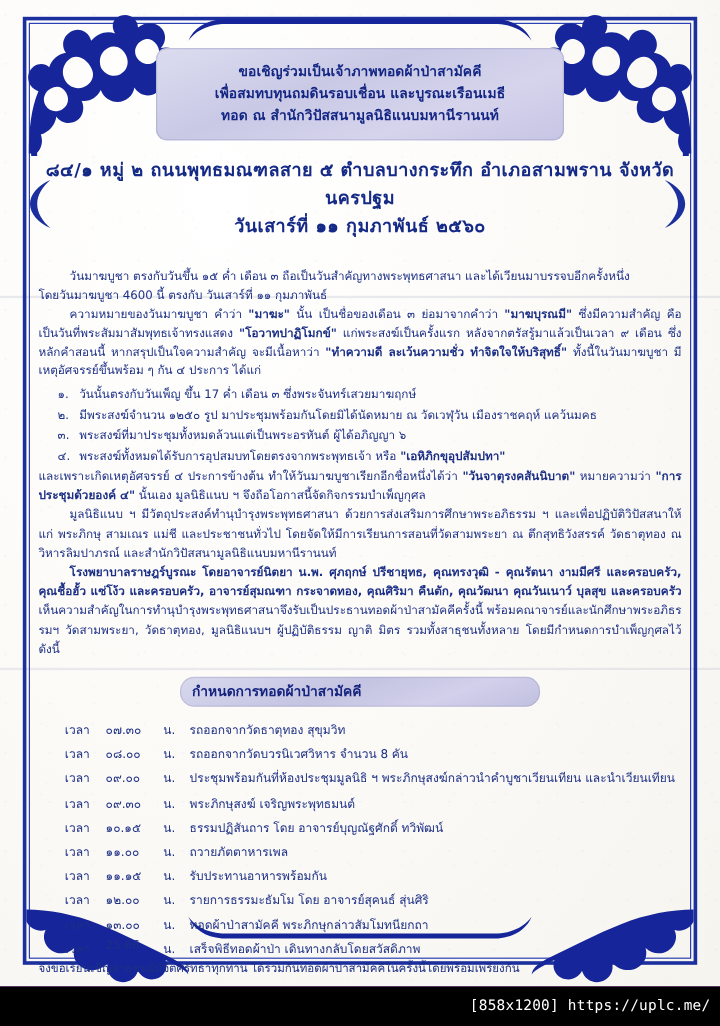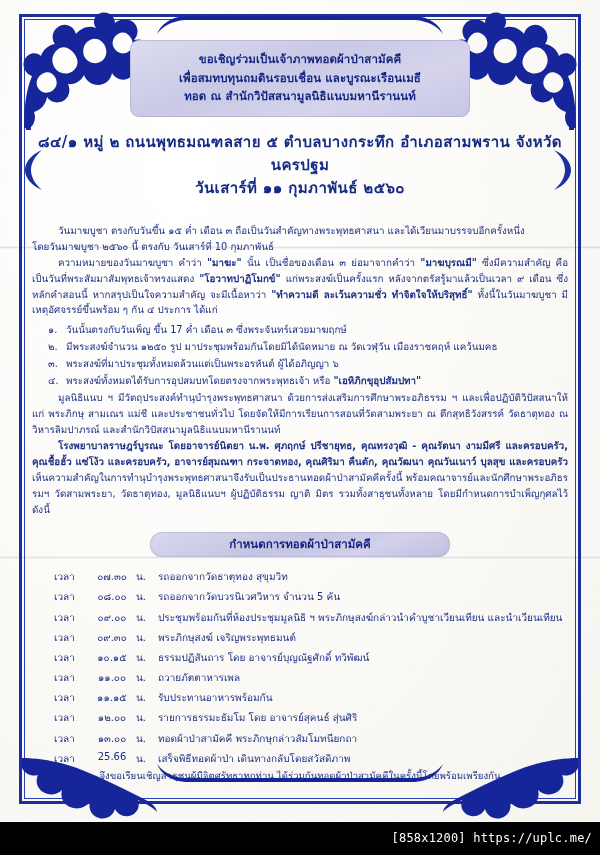--- a/index.html
+++ b/index.html
@@ -144,44 +144,44 @@
   ol.reasons li b { font-weight: bold; }
 
   .sched-plate {
     width: 300px;
     margin: 14px auto 0 auto;
     padding: 3px 10px 4px 10px;
     box-sizing: border-box;
     border-radius: 12px;
     background: linear-gradient(160deg, #d8d8ee 0%, #c4c4e2 45%, #d2d0ea 72%, #c0bfe0 100%);
     box-shadow: 0 0 0 1px rgba(140,140,180,.3) inset;
-    text-align: center;
+    text-align: left;
     font-size: 11.5px;
     font-weight: bold;
     color: #14237e;
   }
 
   table.schedule {
     margin: 10px 0 0 22px;
     border-collapse: collapse;
     font-size: 10px;
     color: #1c2f86;
   }
   table.schedule td {
     padding: 2.6px 0;
     vertical-align: top;
     white-space: nowrap;
   }
   td.c-label { width: 34px; }
-  td.c-time  { width: 48px; text-align: center; padding-right: 4px; }
+  td.c-time  { width: 48px; text-align: left; padding-right: 4px; }
   td.c-unit  { width: 22px; }
   td.c-desc  { white-space: normal; padding-left: 8px; }
 
   .closing {
-    text-align: center;
+    text-align: left;
     font-size: 9.6px;
     color: #1c2f86;
     line-height: 1.6;
   }
 
   
   .wm-bar {
     position: absolute;
     left: 0; top: 822px;
     width: 600px; height: 33px;
@@ -282,33 +282,36 @@
     </div>
 
     <div class="addr">
       <div>๘๔/๑  หมู่ ๒  ถนนพุทธมณฑลสาย ๕  ตำบลบางกระทึก  อำเภอสามพราน  จังหวัดนครปฐม</div>
       <div>วันเสาร์ที่ ๑๑ กุมภาพันธ์ ๒๕๖๐</div>
     </div>
 
     <div class="body-block">
       <p class="indent">
         <span>วันมาฆบูชา ตรงกับวันขึ้น ๑๕ ค่ำ เดือน ๓ ถือเป็นวันสำคัญทางพระพุทธศาสนา และได้เวียนมาบรรจบอีกครั้งหนึ่ง</span><br>
-        <span>โดยวันมาฆบูชา ๒๕๖๐ นี้ ตรงกับ วันเสาร์ที่ 10 กุมภาพันธ์</span>
+        <span>โดยวันมาฆบูชา 4600 นี้ ตรงกับ วันเสาร์ที่ ๑๑ กุมภาพันธ์</span>
       </p>
       <p class="indent">
         <span>ความหมายของวันมาฆบูชา คำว่า </span><b>"มาฆะ"</b><span> นั้น เป็นชื่อของเดือน ๓ ย่อมาจากคำว่า </span><b>"มาฆบุรณมี"</b><span> ซึ่งมีความสำคัญ คือ เป็นวันที่พระสัมมาสัมพุทธเจ้าทรงแสดง </span><b>"โอวาทปาฏิโมกข์"</b><span> แก่พระสงฆ์เป็นครั้งแรก  หลังจากตรัสรู้มาแล้วเป็นเวลา ๙ เดือน ซึ่งหลักคำสอนนี้ หากสรุปเป็นใจความสำคัญ จะมีเนื้อหาว่า </span><b>"ทำความดี ละเว้นความชั่ว ทำจิตใจให้บริสุทธิ์"</b><span> ทั้งนี้ในวันมาฆบูชา มีเหตุอัศจรรย์ขึ้นพร้อม ๆ กัน ๔ ประการ ได้แก่</span>
       </p>
 
       <ol class="reasons">
         <li><span class="num">๑.</span><span>วันนั้นตรงกับวันเพ็ญ ขึ้น 17 ค่ำ เดือน ๓ ซึ่งพระจันทร์เสวยมาฆฤกษ์</span></li>
         <li><span class="num">๒.</span><span>มีพระสงฆ์จำนวน ๑๒๕๐ รูป มาประชุมพร้อมกันโดยมิได้นัดหมาย ณ วัดเวฬุวัน เมืองราชคฤห์ แคว้นมคธ</span></li>
         <li><span class="num">๓.</span><span>พระสงฆ์ที่มาประชุมทั้งหมดล้วนแต่เป็นพระอรหันต์ ผู้ได้อภิญญา ๖</span></li>
         <li><span class="num">๔.</span><span>พระสงฆ์ทั้งหมดได้รับการอุปสมบทโดยตรงจากพระพุทธเจ้า หรือ </span><b>"เอหิภิกขุอุปสัมปทา"</b></li>
       </ol>
 
+      <p>
+        <span>และเพราะเกิดเหตุอัศจรรย์ ๔ ประการข้างต้น ทำให้วันมาฆบูชาเรียกอีกชื่อหนึ่งได้ว่า </span><b>"วันจาตุรงคสันนิบาต"</b><span> หมายความว่า </span><b>"การประชุมด้วยองค์ ๔"</b><span> นั้นเอง มูลนิธิแนบ ฯ จึงถือโอกาสนี้จัดกิจกรรมบำเพ็ญกุศล</span>
+      </p>
 
       <p class="indent">มูลนิธิแนบ ฯ มีวัตถุประสงค์ทำนุบำรุงพระพุทธศาสนา ด้วยการส่งเสริมการศึกษาพระอภิธรรม ฯ และเพื่อปฏิบัติวิปัสสนาให้แก่ พระภิกษุ สามเณร แม่ชี และประชาชนทั่วไป โดยจัดให้มีการเรียนการสอนที่วัดสามพระยา ณ ตึกสุทธิวังสรรค์ วัดธาตุทอง ณ วิหารลิมปาภรณ์ และสำนักวิปัสสนามูลนิธิแนบมหานีรานนท์</p>
 
       <p class="indent">
         <b>โรงพยาบาลราษฎร์บูรณะ โดยอาจารย์นิตยา น.พ. ศุภฤกษ์ ปรีชายุทธ, คุณทรงวุฒิ - คุณรัตนา งามมีศรี และครอบครัว, คุณชื้อฮั้ว แซ่โง้ว และครอบครัว, อาจารย์สุมณฑา กระจาดทอง, คุณศิริมา คืนตัก, คุณวัฒนา คุณวันเนาว์ บุลสุข และครอบครัว</b><span> เห็นความสำคัญในการทำนุบำรุงพระพุทธศาสนาจึงรับเป็นประธานทอดผ้าป่าสามัคคีครั้งนี้ พร้อมคณาจารย์และนักศึกษาพระอภิธรรมฯ วัดสามพระยา, วัดธาตุทอง, มูลนิธิแนบฯ ผู้ปฏิบัติธรรม ญาติ มิตร รวมทั้งสาธุชนทั้งหลาย โดยมีกำหนดการบำเพ็ญกุศลไว้ ดังนี้</span>
       </p>
     </div>
 
     <div class="sched-plate">
       <span>กำหนดการทอดผ้าป่าสามัคคี</span>
@@ -319,21 +322,21 @@
         <tr>
           <td class="c-label">เวลา</td>
           <td class="c-time">๐๗.๓๐</td>
           <td class="c-unit">น.</td>
           <td class="c-desc">รถออกจากวัดธาตุทอง สุขุมวิท</td>
         </tr>
         <tr>
           <td class="c-label">เวลา</td>
           <td class="c-time">๐๘.๐๐</td>
           <td class="c-unit">น.</td>
-          <td class="c-desc">รถออกจากวัดบวรนิเวศวิหาร จำนวน 5 คัน</td>
+          <td class="c-desc">รถออกจากวัดบวรนิเวศวิหาร จำนวน 8 คัน</td>
         </tr>
         <tr>
           <td class="c-label">เวลา</td>
           <td class="c-time">๐๙.๐๐</td>
           <td class="c-unit">น.</td>
           <td class="c-desc">ประชุมพร้อมกันที่ห้องประชุมมูลนิธิ ฯ พระภิกษุสงฆ์กล่าวนำคำบูชาเวียนเทียน และนำเวียนเทียน</td>
         </tr>
         <tr>
           <td class="c-label">เวลา</td>
           <td class="c-time">๐๙.๓๐</td>

